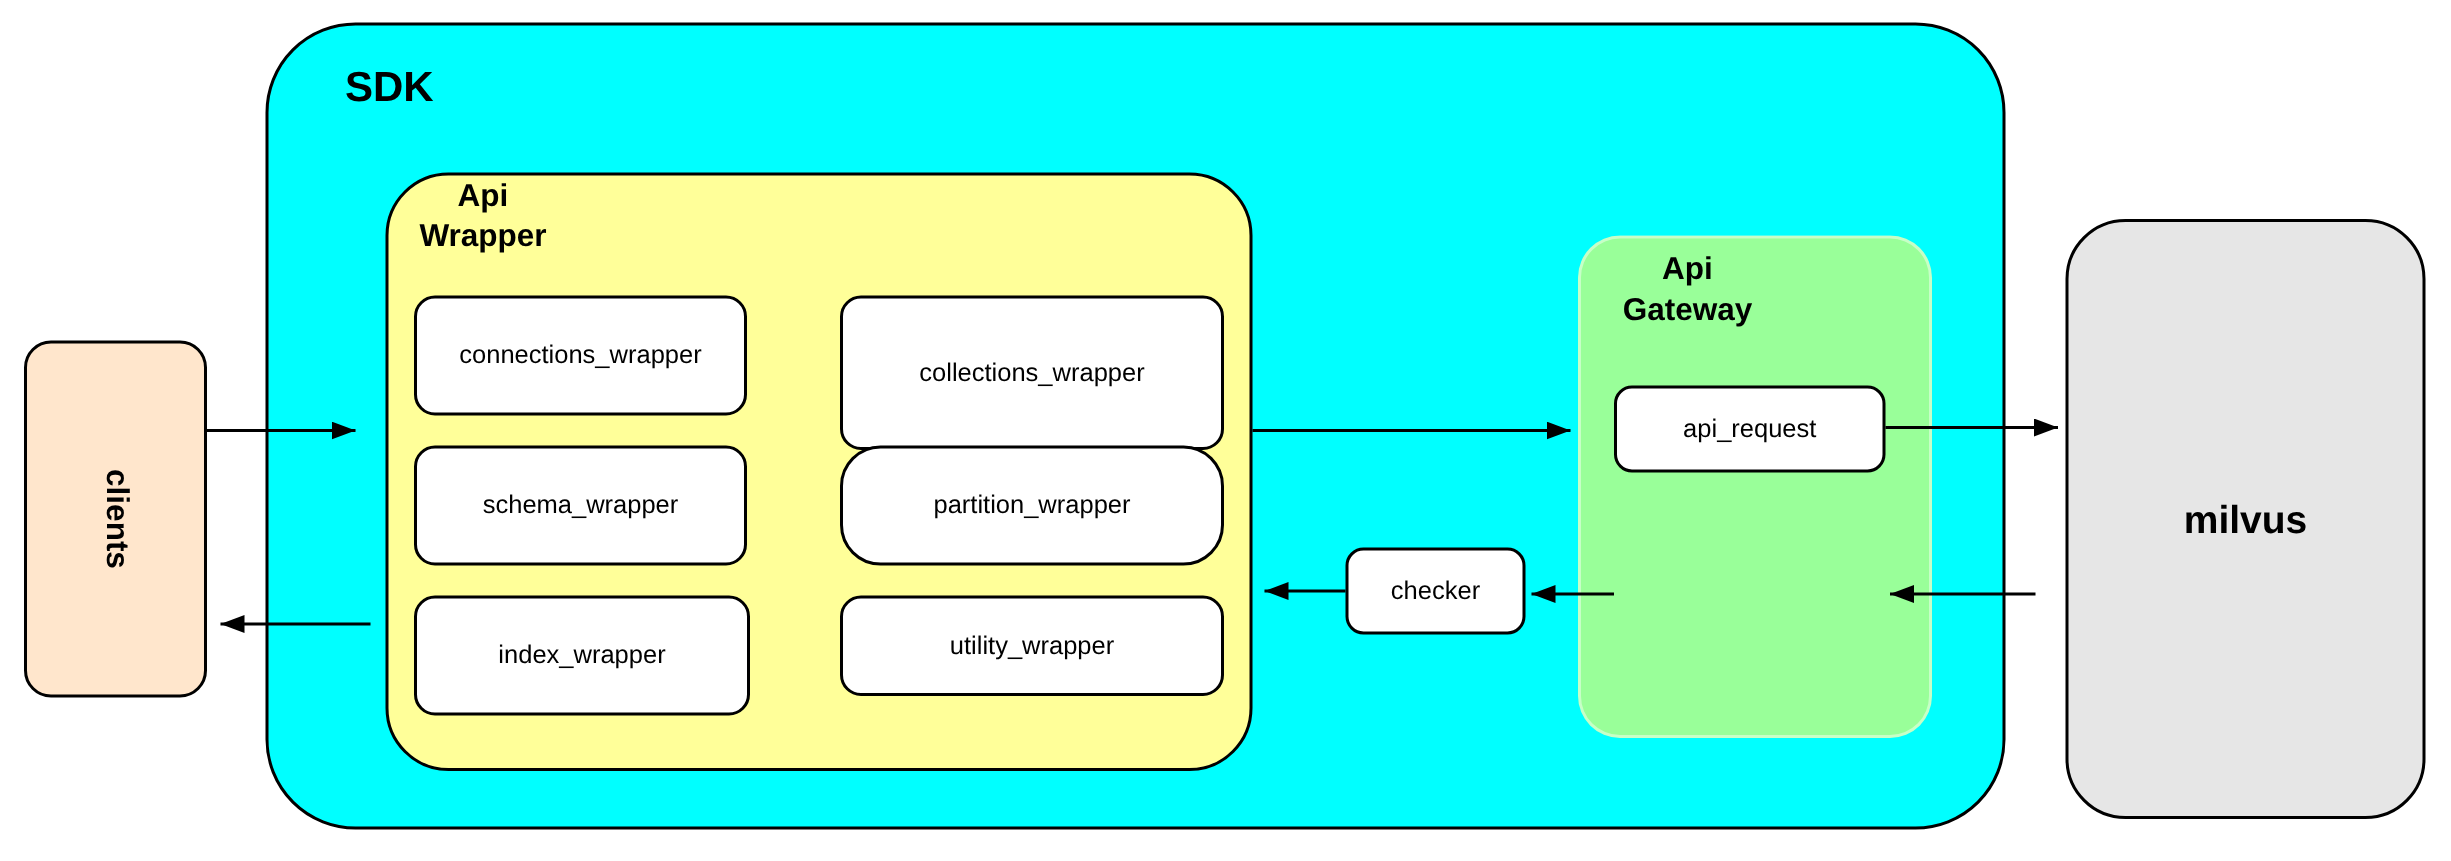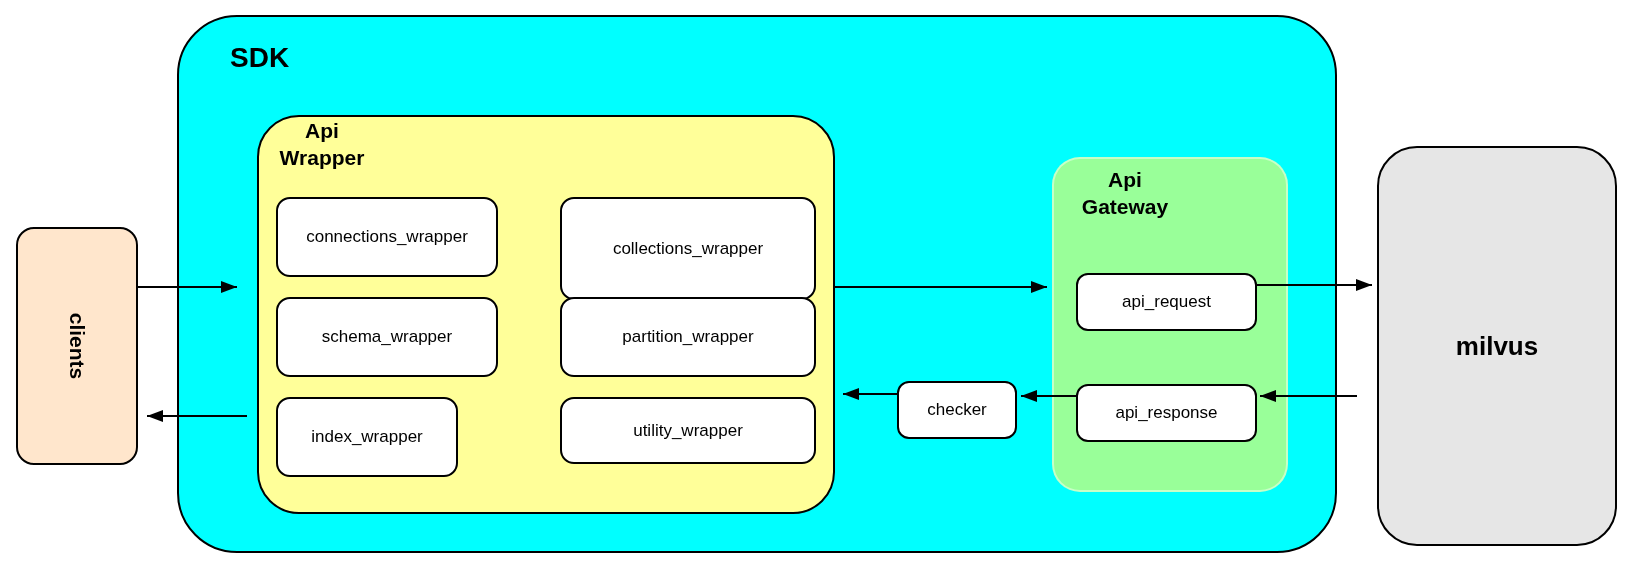--- a/index.html
+++ b/index.html
@@ -59,26 +59,26 @@
     position: absolute;
     background: #ffffff;
     border: 2px solid var(--stroke);
     border-radius: 14px;
     display: flex;
     align-items: center;
     justify-content: center;
     font-size: 17px;
     text-align: center;
   }
-  .small-radius { border-radius: 12px; margin-top: 16px; }
+  .small-radius { border-radius: 12px; }
   .n-connections { left: 276px; top: 197px; width: 222px; height: 80px; }
   .n-collections { left: 560px; top: 197px; width: 256px; height: 103px; text-align: center; }
   .n-schema      { left: 276px; top: 297px; width: 222px; height: 80px; }
-  .n-partition   { left: 560px; top: 297px; width: 256px; height: 80px; }
-  .n-index       { left: 276px; top: 397px; width: 182px; height: 80px; }
+  .n-partition   { left: 560px; top: 297px; width: 256px; height: 80px; border-radius: 27px; }
+  .n-index       { left: 276px; top: 397px; width: 224px; height: 80px; }
   .n-utility     { left: 560px; top: 397px; width: 256px; height: 67px; }
   .n-checker     { left: 897px; top: 365px; width: 120px; height: 58px; }
   .n-request     { left: 1076px; top: 257px; width: 181px; height: 58px; }
   .n-response    { left: 1076px; top: 368px; width: 181px; height: 58px; }
   .n-clients {
     left: 16px; top: 227px; width: 122px; height: 238px;
     background: var(--clients-fill);
     border-radius: 18px;
     font-weight: bold;
     font-size: 21px;
@@ -134,23 +134,20 @@
     <span>utility_wrapper</span>
   </div>
 
   <div class="node n-checker small-radius">
     <span>checker</span>
   </div>
 
   <div class="node n-request small-radius">
     <span>api_request</span>
   </div>
-  <div class="node n-response small-radius">
-    <span>api_response</span>
-  </div>
 
   <div class="node n-clients">
     <span class="rotated">clients</span>
   </div>
 
   <div class="node n-milvus">
     <span>milvus</span>
   </div>
 
   <svg class="edges-layer" width="1634" height="574" viewBox="0 0 1634 574" xmlns="http://www.w3.org/2000/svg">

